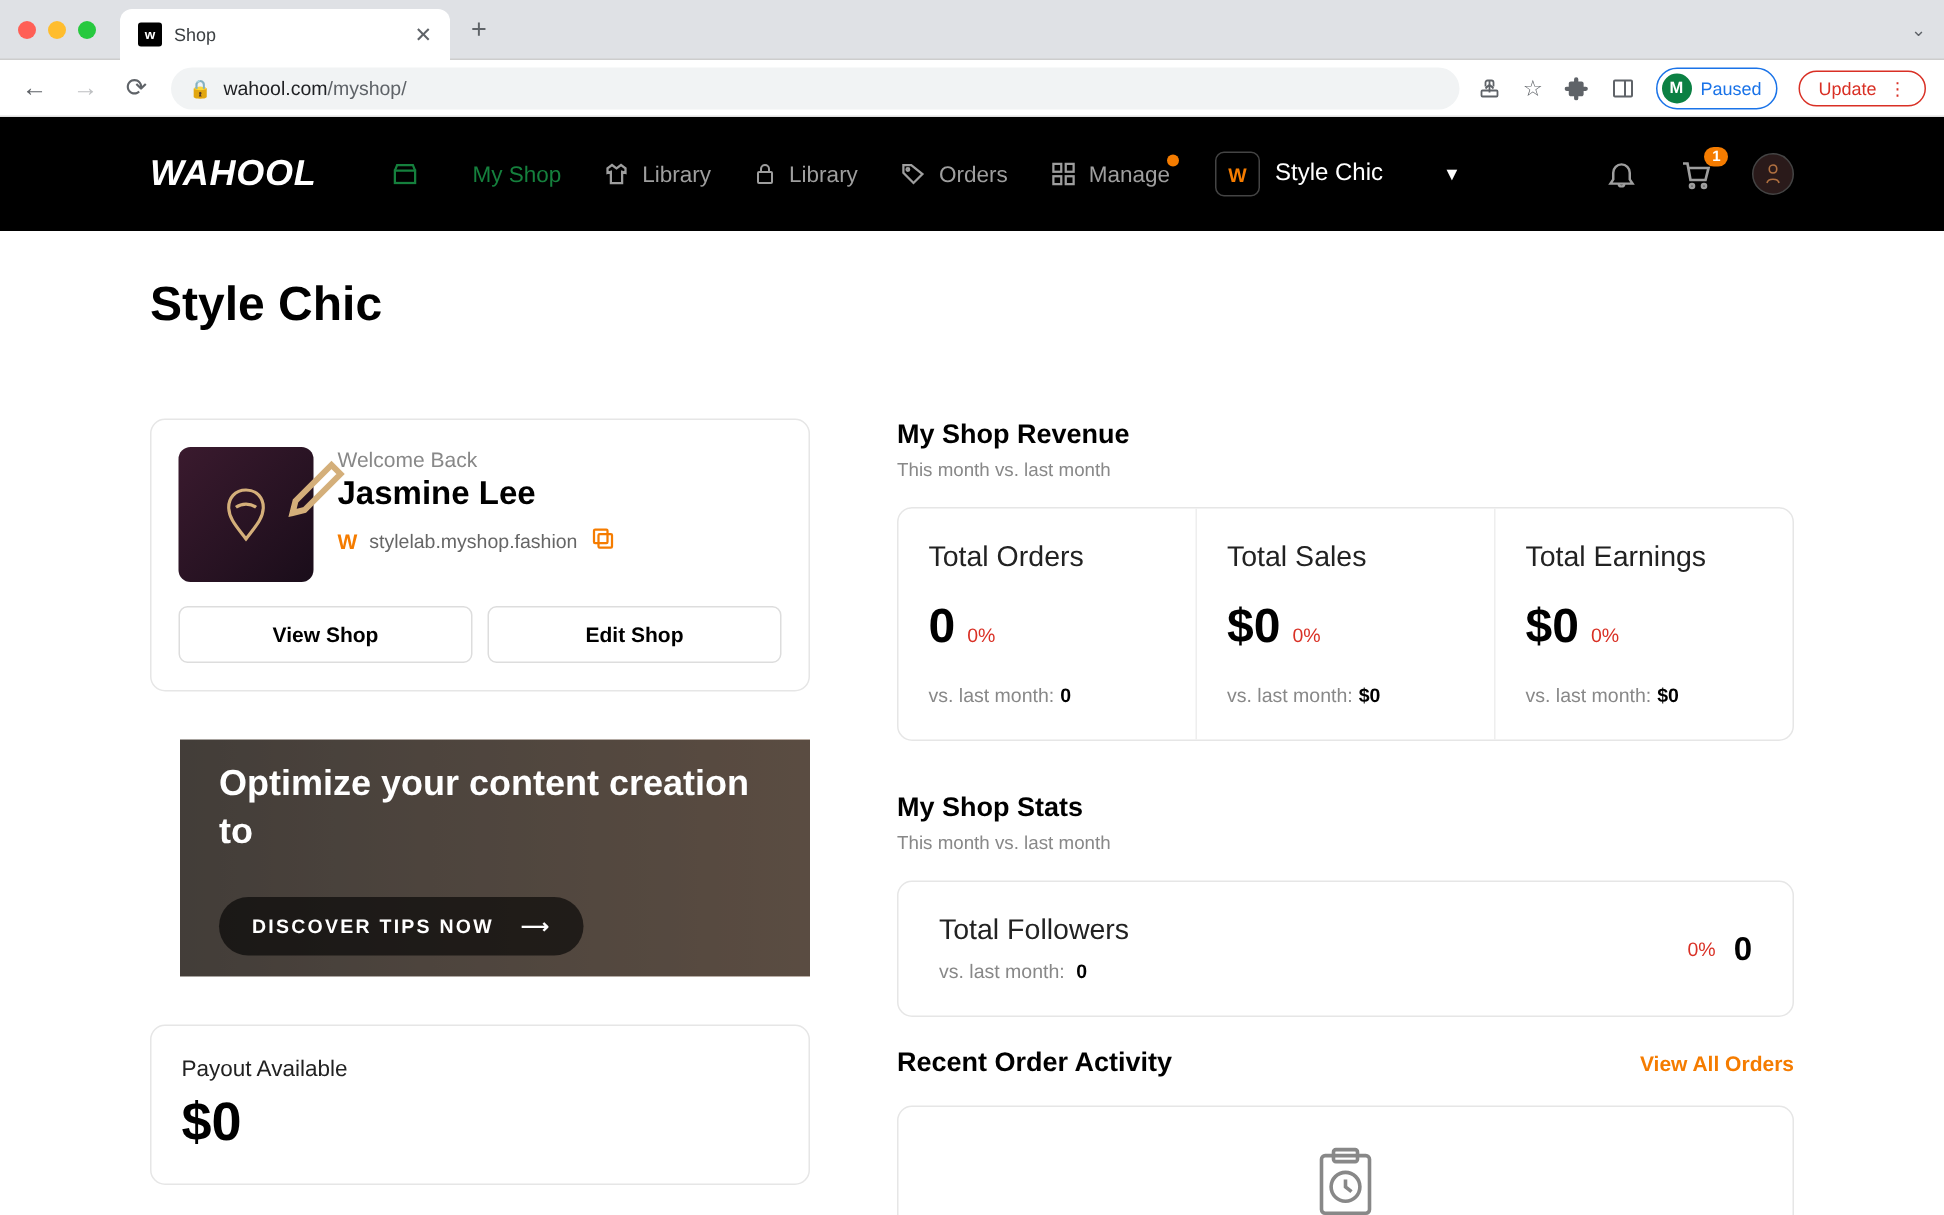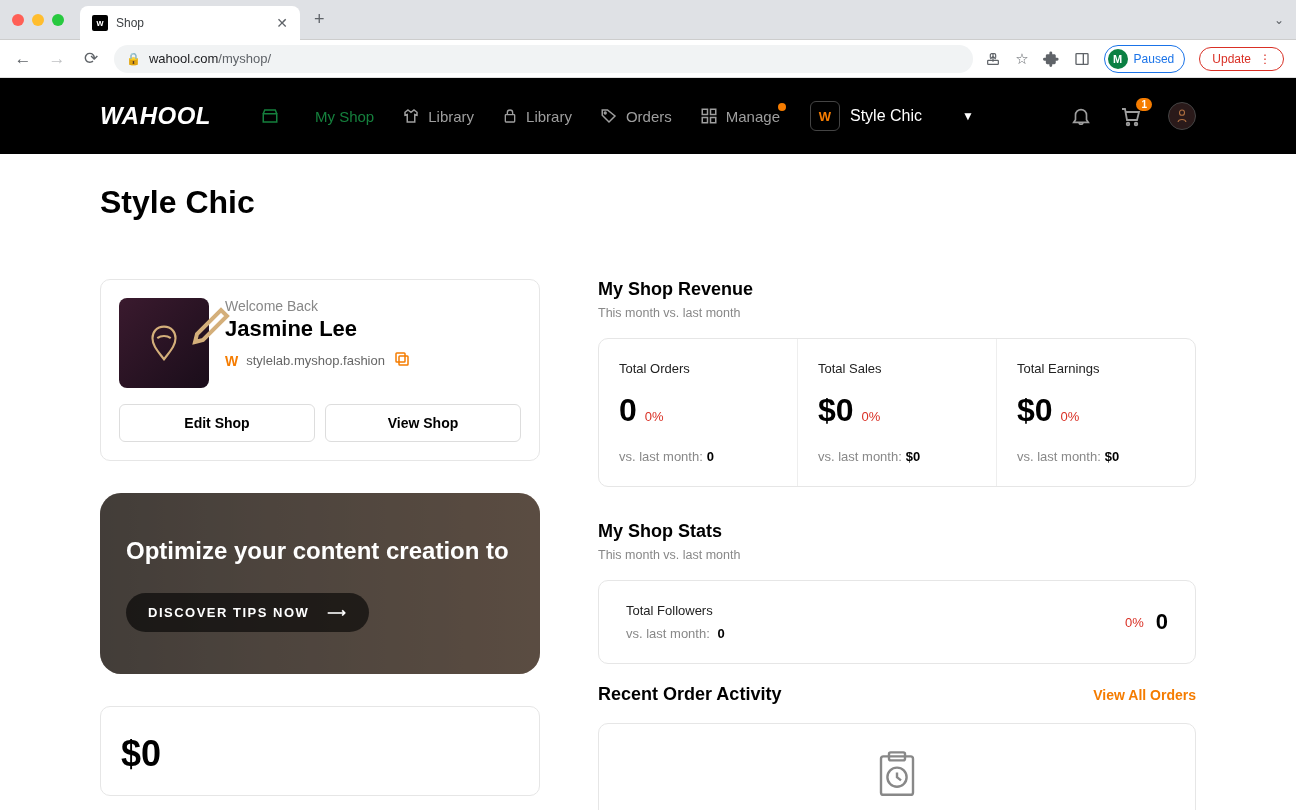--- a/index.html
+++ b/index.html
@@ -58,37 +58,37 @@
 .profile-avatar svg { width: 48px; height: 48px; }
 .avatar-edit { position: absolute; top: 4px; right: 4px; width: 18px; height: 18px; color: #d4af7a; }
 .welcome-text { color: #888; font-size: 14px; }
 .profile-name { font-size: 22px; font-weight: 800; margin-top: 2px; }
 .shop-url-row { display: flex; align-items: center; gap: 8px; margin-top: 8px; color: #666; font-size: 13px; }
 .url-brand { color: #f57c00; font-weight: bold; font-size: 14px; }
 .copy-icon { color: #f57c00; cursor: pointer; }
 .profile-actions { display: flex; gap: 10px; margin-top: 16px; }
 .outline-btn { flex: 1; border: 1px solid #ddd; border-radius: 6px; padding: 10px 0; text-align: center; font-size: 14px; font-weight: 600; cursor: pointer; background: #fff; }
 
-.promo-card { margin-top: 32px; border-radius: 21px; background: linear-gradient(90deg, #7a7068 0%, #8d7d70 40%, #a58b78 100%); position: relative; overflow: hidden; padding: 42px 26px; color: #fff; }
+.promo-card { margin-top: 32px; border-radius: 0; background: linear-gradient(90deg, #7a7068 0%, #8d7d70 40%, #a58b78 100%); position: relative; overflow: hidden; padding: 14px 26px; color: #fff; margin-left: 20px; }
 .promo-card::before { content: ""; position: absolute; inset: 0; background: rgba(0,0,0,0.45); }
 .promo-content { position: relative; }
 .promo-title { font-size: 24px; font-weight: 700; line-height: 1.35; }
 .promo-btn { margin-top: 26px; display: inline-flex; align-items: center; gap: 18px; background: rgba(0,0,0,0.6); border-radius: 24px; padding: 12px 22px; font-weight: 700; letter-spacing: 1.5px; font-size: 13px; cursor: pointer; }
 
 .payout-card { margin-top: 32px; border: 1px solid #e6e6e6; border-radius: 10px; padding: 20px; }
 .payout-label { font-size: 15px; color: #222; }
 .payout-value { font-size: 36px; font-weight: 900; margin-top: 6px; }
 
 .section-title { font-size: 18px; font-weight: 800; color: #000; }
 .section-sub { font-size: 12.5px; color: #888; margin-top: 6px; }
 
 .revenue-card { border: 1px solid #e6e6e6; border-radius: 10px; margin-top: 18px; display: flex; }
 .revenue-col { flex: 1; padding: 22px 20px; border-right: 1px solid #eee; }
 .revenue-col:last-child { border-right: none; }
-.rev-label { font-size: 13px; color: #222; }
+.rev-label { font-size: 19px; color: #222; }
 .rev-val-row { display: flex; align-items: baseline; gap: 8px; margin-top: 16px; }
 .rev-val { font-size: 32px; font-weight: 900; }
 .rev-pct { color: #d93025; font-size: 13px; }
 .rev-vs { font-size: 13px; color: #888; margin-top: 20px; }
 .rev-vs strong { color: #000; font-weight: 800; margin-left: 4px; }
 
 .stats-card { border: 1px solid #e6e6e6; border-radius: 10px; margin-top: 18px; padding: 22px 27px; display: flex; align-items: center; justify-content: space-between; }
 .followers-right { display: flex; align-items: center; gap: 12px; }
 .followers-pct { color: #d93025; font-size: 13px; }
 .followers-val { font-size: 22px; font-weight: 900; }
@@ -257,38 +257,39 @@
             <span class="url-brand">W</span>
             <span>stylelab.myshop.fashion</span>
             <span class="copy-icon"><svg width="18" height="18" viewBox="0 0 24 24" fill="none" stroke="currentColor" stroke-width="2">
                   <rect x="8" y="8" width="12" height="12" rx="1"></rect>
                   <rect x="4" y="4" width="12" height="12" rx="1"></rect>
                 </svg></span>
           </div>
         </div>
       </div>
       <div class="profile-actions">
+        <div class="outline-btn">View Shop</div>
         <div class="outline-btn">Edit Shop</div>
-        <div class="outline-btn">View Shop</div>
       </div>
     </div>
 
     <div class="promo-card">
       <div class="promo-content">
         <div class="promo-title">
           <span>Optimize your content creation to</span><br>
         </div>
         <div class="promo-btn">
           <span>DISCOVER TIPS NOW</span>
           <span>⟶</span>
         </div>
       </div>
     </div>
 
     <div class="payout-card">
+      <div class="payout-label">Payout Available</div>
       <div class="payout-value">$0</div>
     </div>
   </div>
 
   <div class="col-right">
     <div class="section-title">My Shop Revenue</div>
     <div class="section-sub">This month vs. last month</div>
     <div class="revenue-card">
       <div class="revenue-col">
         <div class="rev-label">Total Orders</div>

